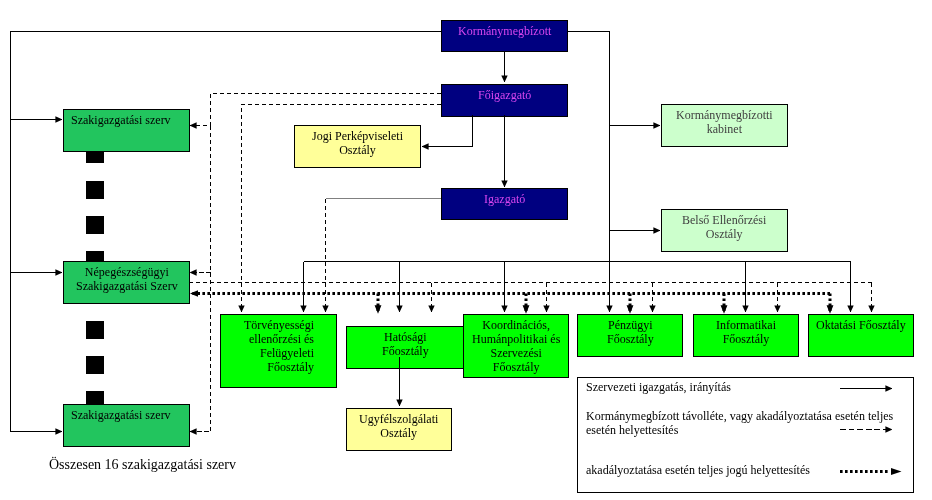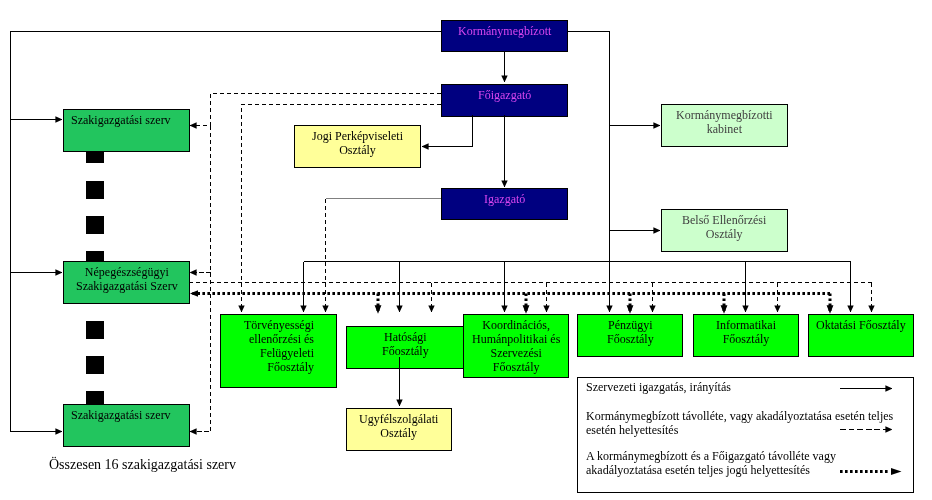--- a/index.html
+++ b/index.html
@@ -119,21 +119,21 @@
       <div class="sq" style="left: 86px; top: 321px; width: 18px; height: 17.5px;"></div>
       <div class="sq" style="left: 86px; top: 356px; width: 18px; height: 17.5px;"></div>
       <div class="sq" style="left: 86px; top: 391px; width: 18px; height: 13px;"></div>
     </div>
 
 <div class="cap" style="left:49px;top:457px;">Összesen 16 szakigazgatási szerv</div>
 
 <div id="legend" style="left:577px;top:377px;width:337px;height:116px;"></div>
 <div class="lg" style="left:586px;top:380px;"><span>Szervezeti igazgatás, irányítás</span></div>
 <div class="lg" style="left:586px;top:409px;"><span>Kormánymegbízott távolléte, vagy akadályoztatása esetén teljes</span><br><span>esetén helyettesítés</span></div>
-<div class="lg" style="left:586px;top:449px;"><span>A kormánymegbízott és a Főigazgató távolléte vagy</span><br><span>akadályoztatása esetén teljes jogú helyettesítés</span></div>
+<div class="lg" style="left:586px;top:449px;"><br><span>akadályoztatása esetén teljes jogú helyettesítés</span></div>
 
 <svg class="lines" viewBox="0 0 932 500" style="z-index:9;">
   <line x1="840" y1="388.5" x2="892" y2="388.5" stroke="#000" stroke-width="1" shape-rendering="crispEdges" marker-end="url(#ah)"></line>
   <line x1="840" y1="429.5" x2="892" y2="429.5" stroke="#000" stroke-width="1" stroke-dasharray="5.8,2.8" shape-rendering="crispEdges" marker-end="url(#ah)"></line>
   <line x1="840" y1="471.5" x2="887.6" y2="471.5" stroke="#000" stroke-width="3" stroke-dasharray="2.6,2.4" stroke-linecap="butt"></line>
   <path d="M891,468 L901.5,471.5 L891,475 z" fill="#000"></path>
 </svg>
 
 </div>
 

